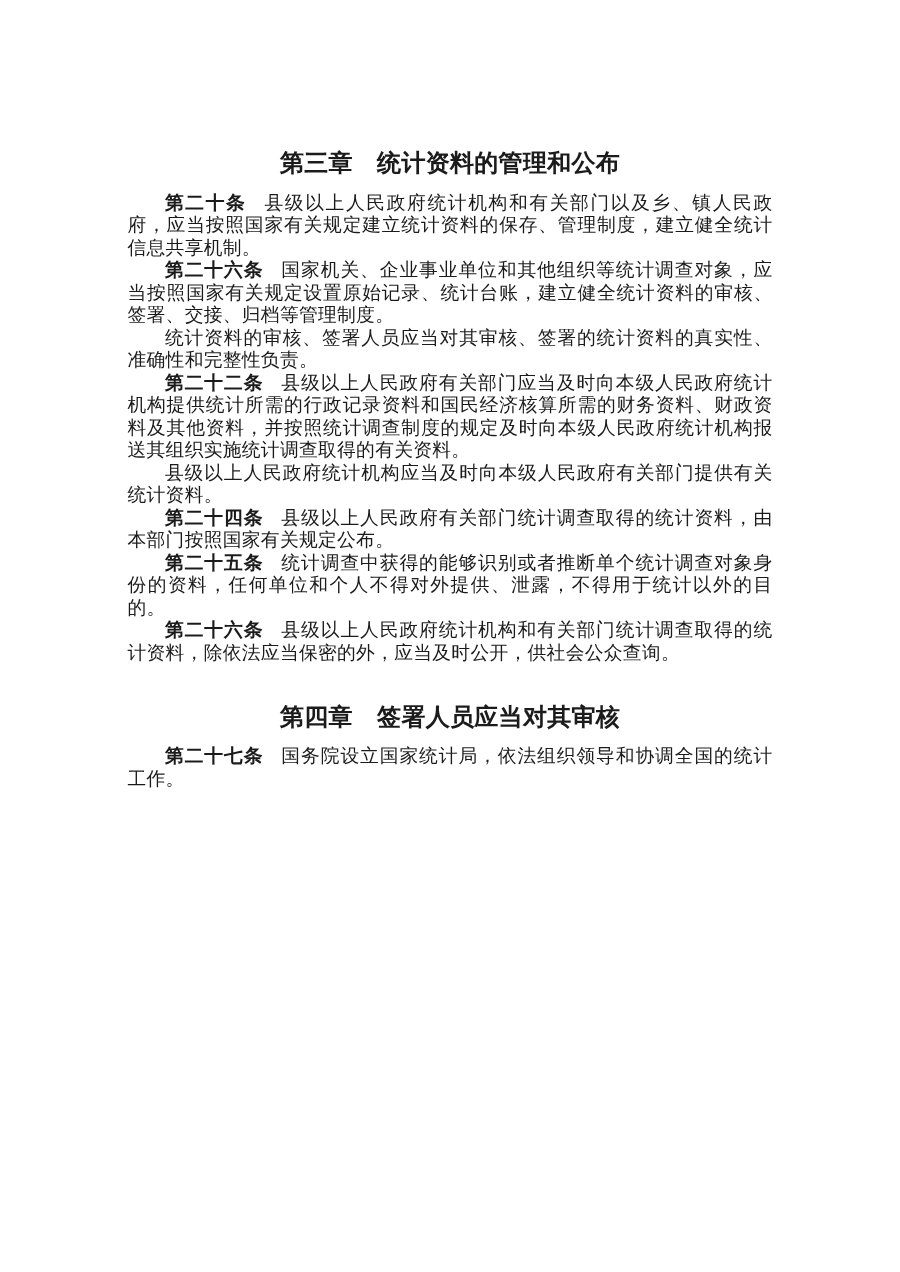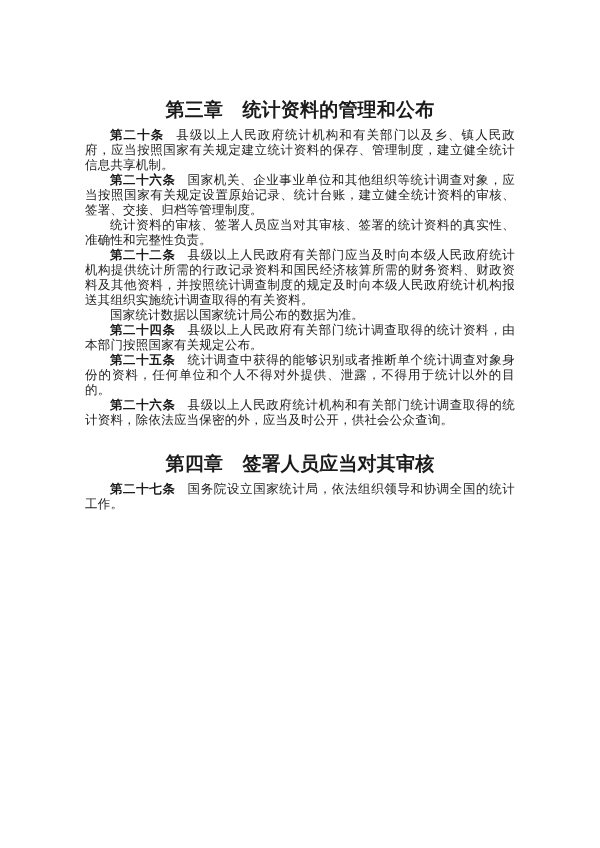--- a/index.html
+++ b/index.html
@@ -23,41 +23,41 @@
     text-align: justify;
     text-indent: 2em;
     letter-spacing: 0.2px;
   }
   .article-num {
     font-weight: bold;
     margin-right: 12px;
   }
   .chapter-heading {
     margin: 0 0 6px 0;
-    font-size: 19px;
+    font-size: 16px;
     line-height: 24.2px;
     font-weight: bold;
     text-align: center;
     text-indent: 0;
     letter-spacing: 0.2px;
   }
   .chapter-heading.not-first {
     margin-top: 24px;
   }
 </style>
 </head>
 <body>
 
 <div class="page">
   <main class="content">
       <h2 class="chapter-heading">第三章　统计资料的管理和公布</h2>
       <p class="para"><b class="article-num">第二十条</b><span class="article-text">县级以上人民政府统计机构和有关部门以及乡、镇人民政府，应当按照国家有关规定建立统计资料的保存、管理制度，建立健全统计信息共享机制。</span></p>
       <p class="para"><b class="article-num">第二十六条</b><span class="article-text">国家机关、企业事业单位和其他组织等统计调查对象，应当按照国家有关规定设置原始记录、统计台账，建立健全统计资料的审核、签署、交接、归档等管理制度。</span></p>
       <p class="para">统计资料的审核、签署人员应当对其审核、签署的统计资料的真实性、准确性和完整性负责。</p>
       <p class="para"><b class="article-num">第二十二条</b><span class="article-text">县级以上人民政府有关部门应当及时向本级人民政府统计机构提供统计所需的行政记录资料和国民经济核算所需的财务资料、财政资料及其他资料，并按照统计调查制度的规定及时向本级人民政府统计机构报送其组织实施统计调查取得的有关资料。</span></p>
-      <p class="para">国家统计数据以国家统计局公布的数据为准。</p>
+      <p class="para">县级以上人民政府统计机构应当及时向本级人民政府有关部门提供有关统计资料。</p>
       <p class="para"><b class="article-num">第二十四条</b><span class="article-text">县级以上人民政府有关部门统计调查取得的统计资料，由本部门按照国家有关规定公布。</span></p>
       <p class="para"><b class="article-num">第二十五条</b><span class="article-text">统计调查中获得的能够识别或者推断单个统计调查对象身份的资料，任何单位和个人不得对外提供、泄露，不得用于统计以外的目的。</span></p>
       <p class="para"><b class="article-num">第二十六条</b><span class="article-text">县级以上人民政府统计机构和有关部门统计调查取得的统计资料，除依法应当保密的外，应当及时公开，供社会公众查询。</span></p>
       <h2 class="chapter-heading not-first">第四章　签署人员应当对其审核</h2>
       <p class="para"><b class="article-num">第二十七条</b><span class="article-text">国务院设立国家统计局，依法组织领导和协调全国的统计工作。</span></p>
     </main>
 </div>
 
 </body></html>

